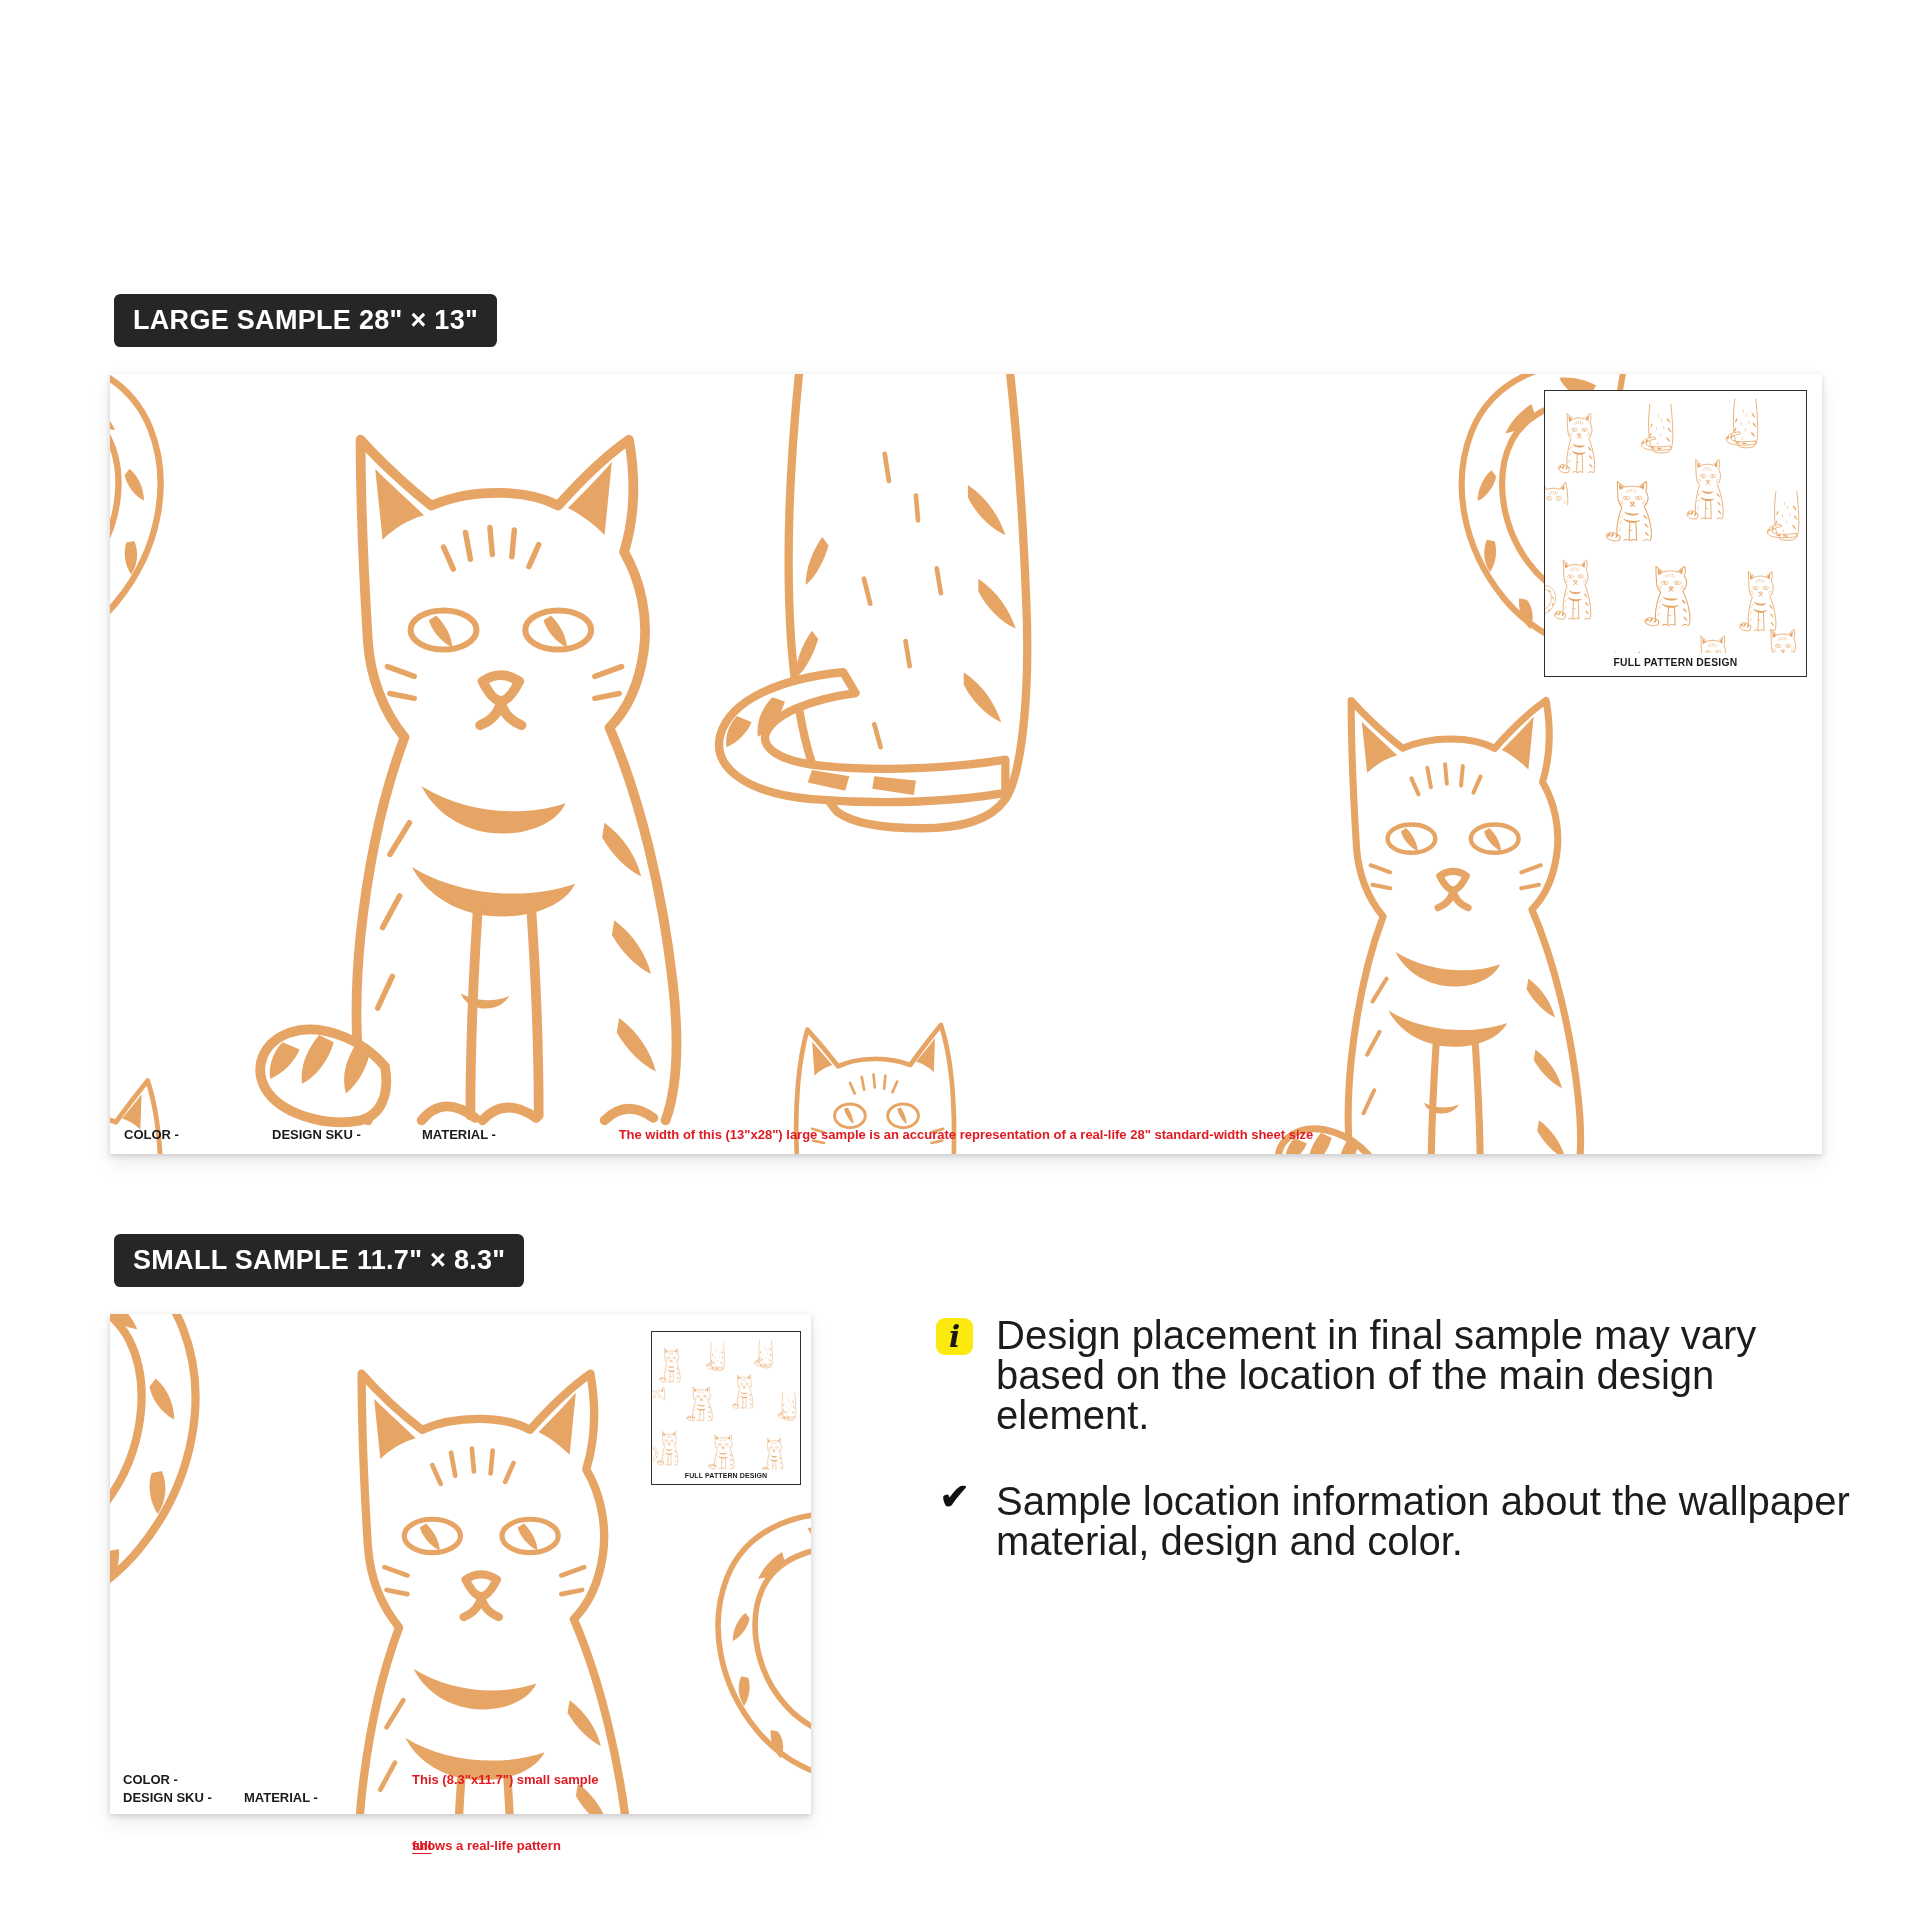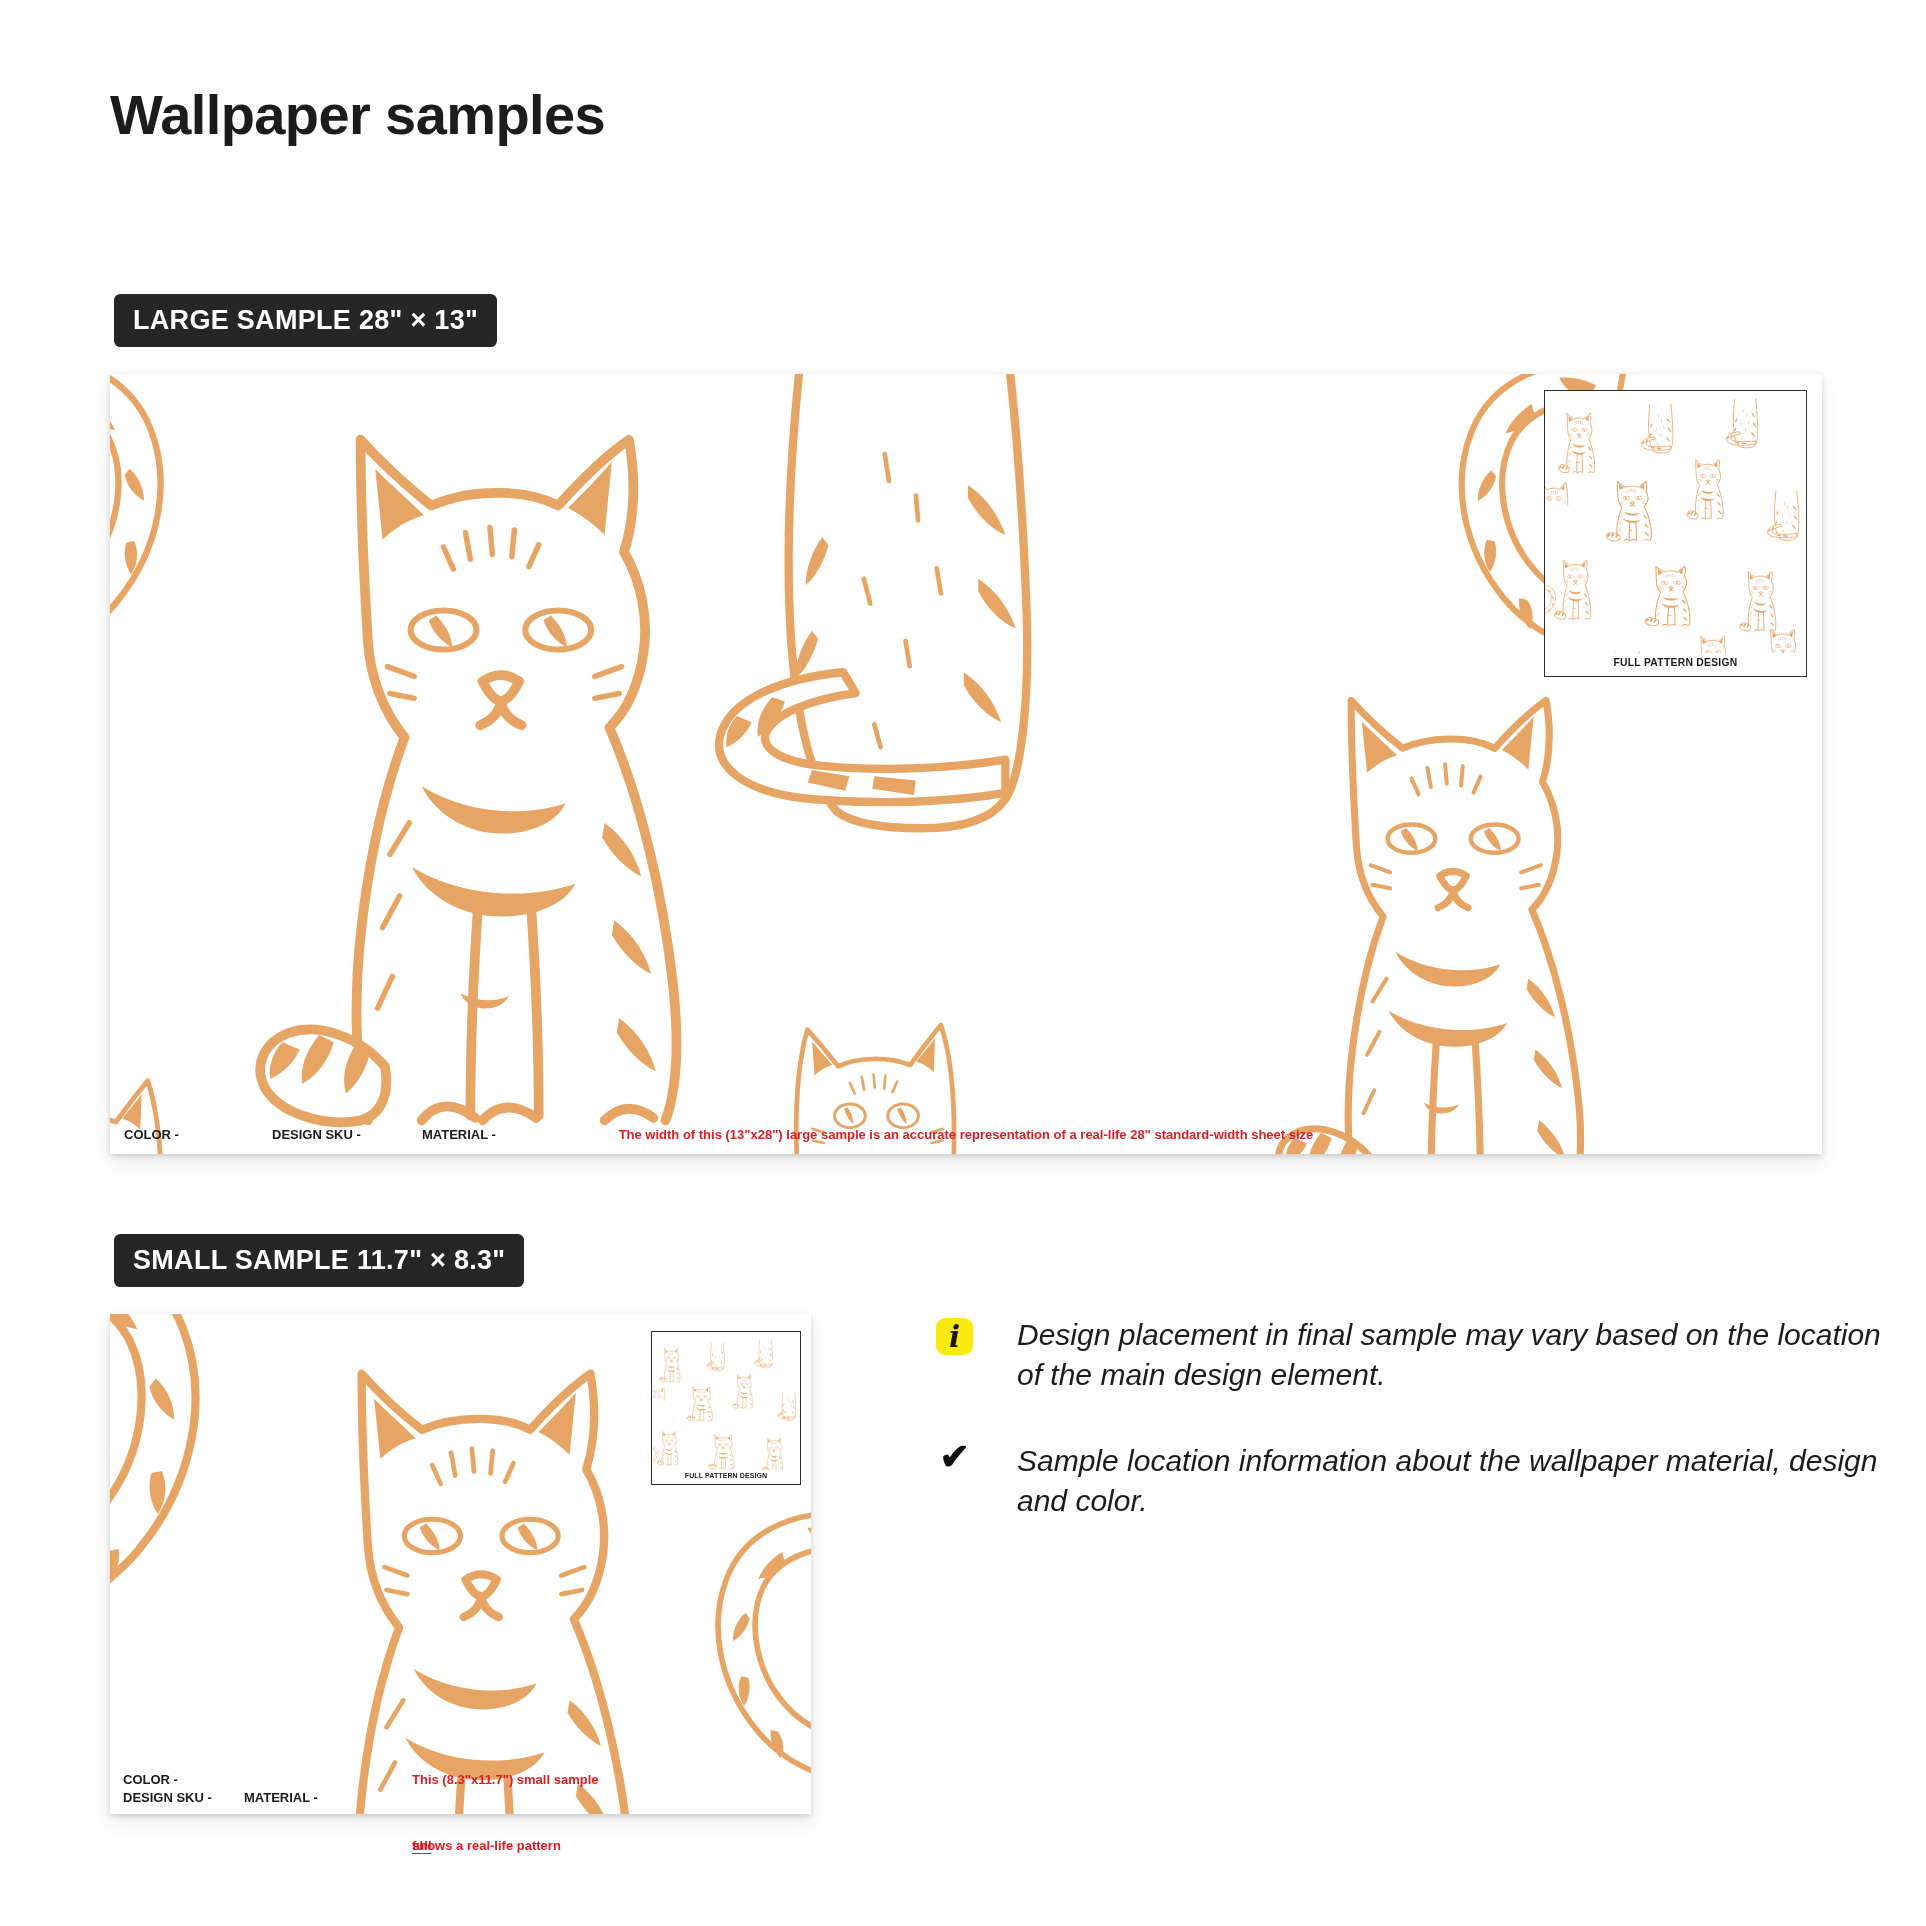--- a/index.html
+++ b/index.html
@@ -41,21 +41,21 @@
   .sample.small .m-note2{left:302px;bottom:9px;color:var(--note-red,#e01a22);font-weight:700;}
   .sample.small .m-note2 .u{text-decoration:underline;text-underline-offset:2.6px;}
 
   .bullets{position:absolute;left:936px;top:1315px;width:937px;}
   .bullet{position:relative;margin-bottom:46px;}
   .bullet .b-icon{position:absolute;left:0;top:2.6px;width:37px;height:37px;border-radius:9px;
         display:flex;align-items:center;justify-content:center;}
   .bullet .b-icon.info{background:var(--info-yellow,#fbe90f);color:#181818;
         font-family:"DejaVu Serif",serif;font-style:italic;font-weight:700;font-size:29.5px;}
   .bullet .b-icon.check{background:transparent;color:#111;font-size:36px;font-weight:700;top:-2.6px;}
-  .bullet .b-text{display:block;margin-left:81px;width:864px;font-size:30px;line-height:40px;color:#1c1c1c;font-style:italic;}
+  .bullet .b-text{display:block;margin-left:60px;width:864px;font-size:40px;line-height:40px;color:#1c1c1c;}
 
   svg .ln{fill:none;stroke:var(--cat-orange,#e7a565);stroke-width:8;stroke-linecap:round;stroke-linejoin:round;}
   svg .tk{fill:none;stroke:var(--cat-orange,#e7a565);stroke-width:4.5;stroke-linecap:round;}
   svg .eln{fill:none;stroke:var(--cat-orange,#e7a565);stroke-width:5;}
   svg .fl{fill:var(--cat-orange,#e7a565);stroke:none;}
   svg .wf{fill:#ffffff;stroke:none;}
 </style>
 </head>
 <body>
 
@@ -145,21 +145,20 @@
       <use href="#catFront" transform="translate(300,268) scale(0.165)"></use>
       <use href="#catPeek" transform="translate(95,390) scale(0.165)"></use>
       <use href="#catFront" transform="translate(226,368) scale(0.165)"></use>
       <use href="#catFront" transform="translate(335,358) scale(0.165)"></use>
     </g>
   </defs>
 </svg>
 
 <div class="page">
 
-  <h1 class="title">Wallpaper samples</h1>
 
 
   <div class="badge large">
     <span>LARGE SAMPLE 28" × 13"</span>
   </div>
 
   <section class="sample large">
     <svg class="pattern" viewBox="0 0 2666 1215" width="1712" height="780">
       <use href="#tailCurl" transform="translate(-260,-40) scale(1.25)"></use>
       <use href="#tailCurl" transform="translate(2430,-30) scale(-1.2,1.2)"></use>

